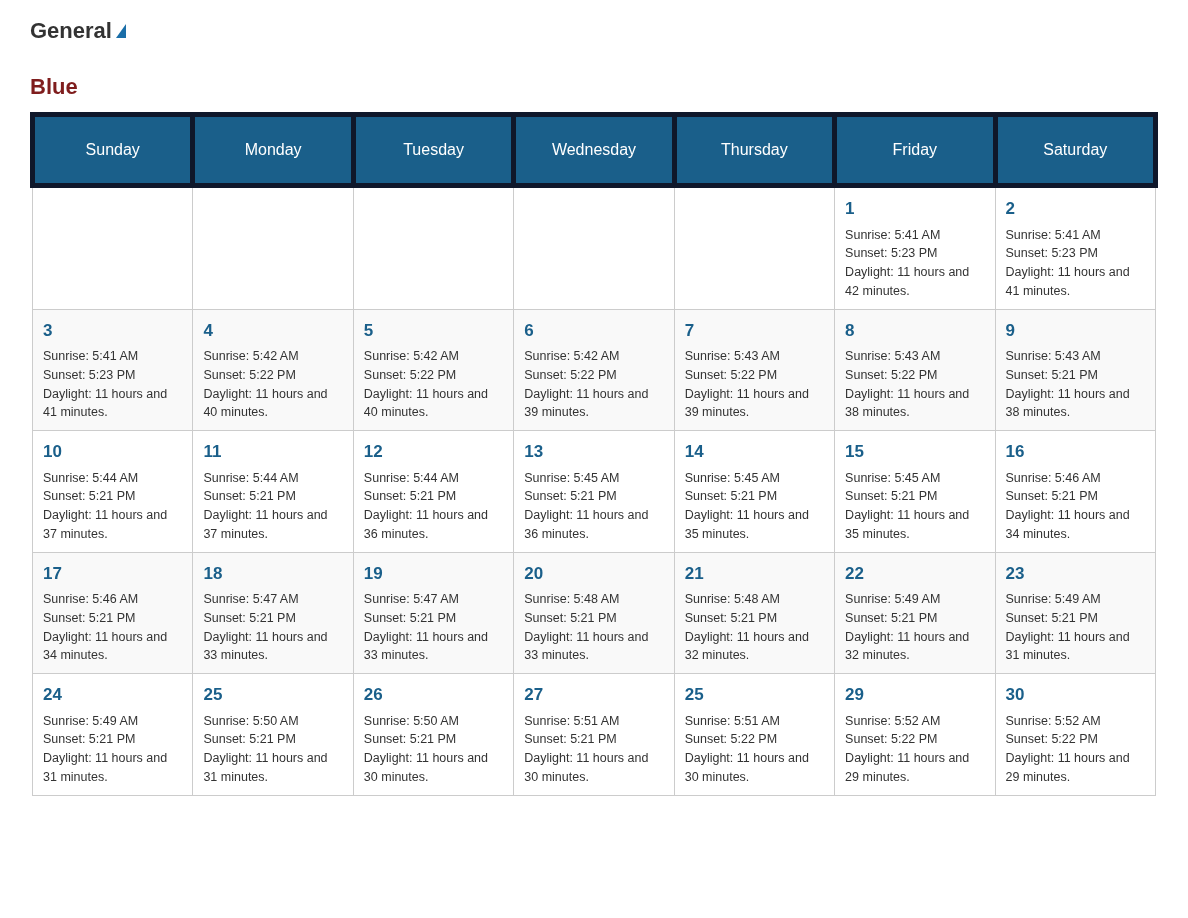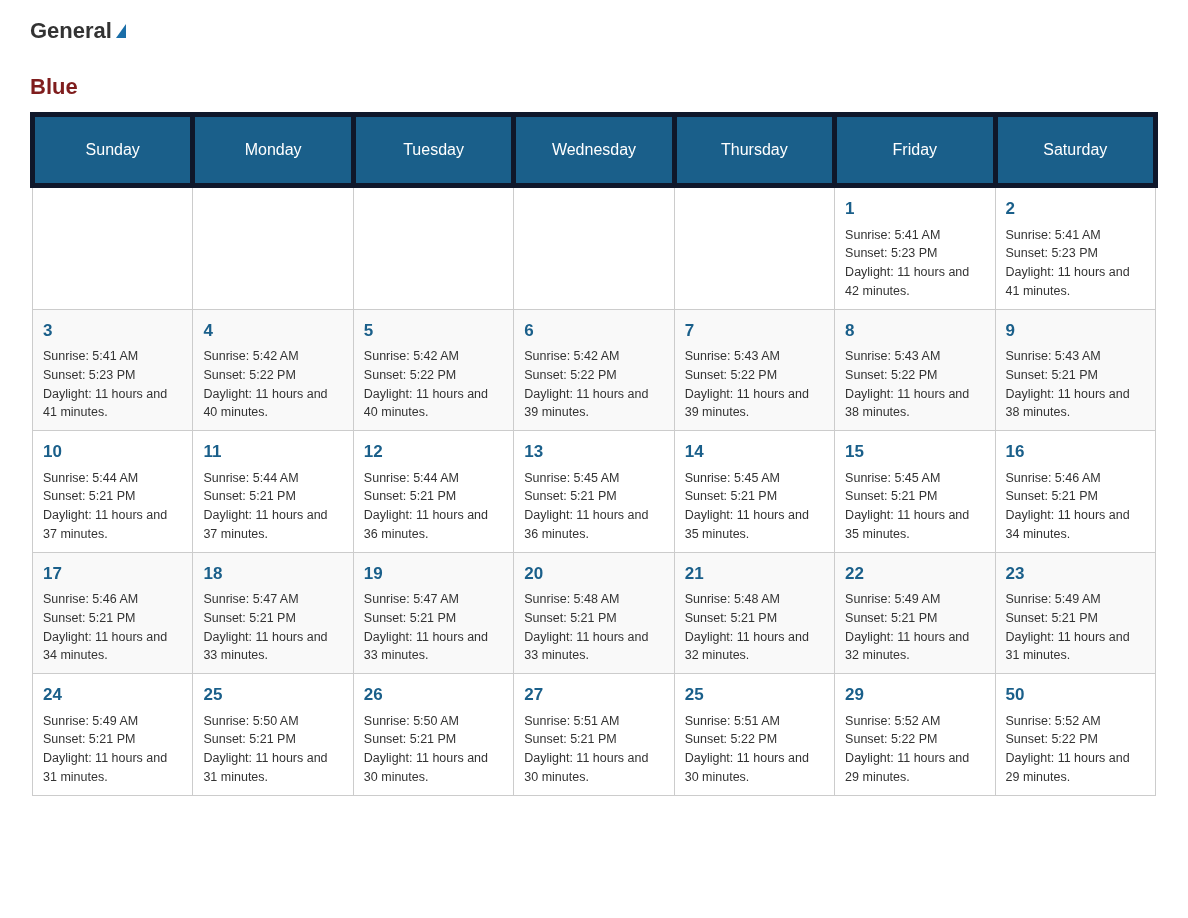--- a/index.html
+++ b/index.html
@@ -311,20 +311,20 @@
 Sunset: 5:22 PM
 Daylight: 11 hours and 30 minutes.</div>
         </td>
         <td>
           <span class="day-number">29</span>
           <div class="day-info" style="white-space: pre-line;">Sunrise: 5:52 AM
 Sunset: 5:22 PM
 Daylight: 11 hours and 29 minutes.</div>
         </td>
         <td>
-          <span class="day-number">50</span>
+          <span class="day-number">30</span>
           <div class="day-info" style="white-space: pre-line;">Sunrise: 5:52 AM
 Sunset: 5:22 PM
 Daylight: 11 hours and 29 minutes.</div>
         </td>
       </tr>
     </tbody>
 </table>
 
 </body></html>

